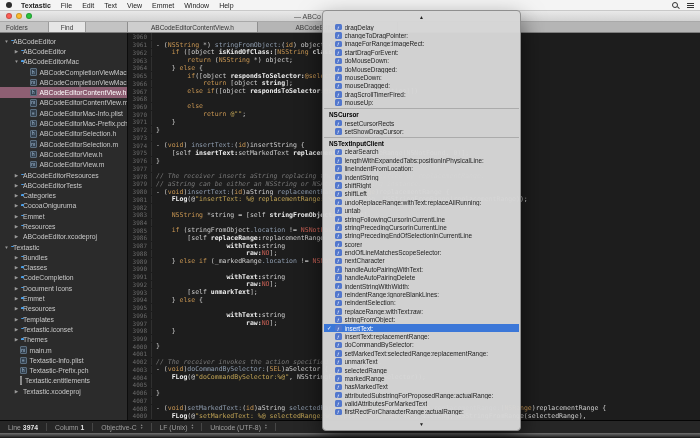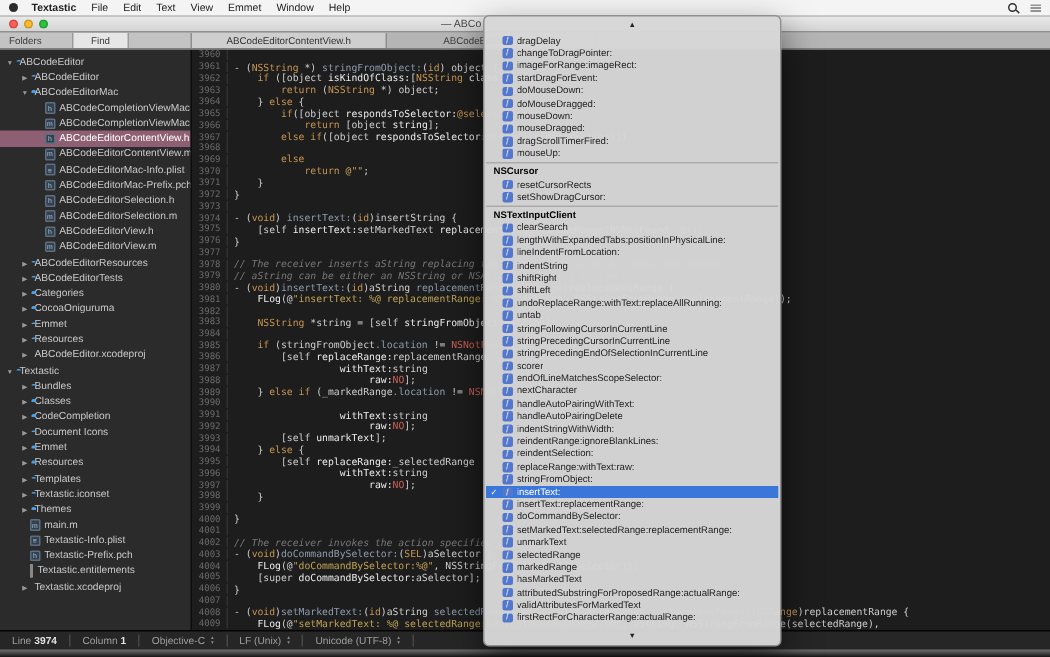--- a/index.html
+++ b/index.html
@@ -64,21 +64,21 @@
   .i-ent { width:6.5px; height:7.5px; background:#d8d8d8; border:0.5px solid #888; border-radius:1px; }
 
   
   .editor { position:absolute; left:128px; top:33px; width:572px; height:387px;
     background:#1d1d1d; overflow:hidden; z-index:1; }
   .cline { height:7.74px; display:flex; align-items:center; white-space:pre;
     font-family:"DejaVu Sans Mono", monospace; font-size:6.5px; }
   .lnum { flex:none; width:24px; text-align:right; color:#6b6b6b; font-size:6px;
     padding-right:4px; border-right:1px solid #303030; }
   .ctext { padding-left:4px; white-space:pre; }
-  .tk-p{color:#cdcdcd} .tk-k{color:#c79552} .tk-m{color:#ececec;font-weight:normal}
+  .tk-p{color:#cdcdcd} .tk-k{color:#c79552} .tk-m{color:#ececec;font-weight:bold}
   .tk-d{color:#8e9cae} .tk-c{color:#787878;font-style:italic} .tk-r{color:#c96055}
   .tk-s{color:#c0a355}
 
   
   .statusbar { position:absolute; left:0; top:420px; width:700px; height:13px;
     background:#262626; border-top:1px solid #050505; display:flex; align-items:center;
     padding-left:8px; font-size:6.8px; color:#9f9f9f; z-index:3; }
   .st-item { display:flex; align-items:center; padding:0 8px; border-right:1px solid #464646;
     height:8px; white-space:nowrap; }
   .st-item:first-child { padding-left:0; }
@@ -385,31 +385,31 @@
       <div class="cline"><span class="lnum">3985</span><span class="ctext"><span class="tk-p">    </span><span class="tk-k">if</span><span class="tk-p"> (stringFromObject</span><span class="tk-d">.location</span><span class="tk-p"> != </span><span class="tk-r">NSNotFound</span><span class="tk-p">) {</span></span></div>
       <div class="cline"><span class="lnum">3986</span><span class="ctext"><span class="tk-p">        [self </span><span class="tk-m">replaceRange:</span><span class="tk-p">replacementRange</span></span></div>
       <div class="cline"><span class="lnum">3987</span><span class="ctext"><span class="tk-p">                  </span><span class="tk-m">withText:</span><span class="tk-p">string</span></span></div>
       <div class="cline"><span class="lnum">3988</span><span class="ctext"><span class="tk-p">                       </span><span class="tk-m">raw:</span><span class="tk-r">NO</span><span class="tk-p">];</span></span></div>
       <div class="cline"><span class="lnum">3989</span><span class="ctext"><span class="tk-p">    } </span><span class="tk-k">else</span><span class="tk-p"> </span><span class="tk-k">if</span><span class="tk-p"> (_markedRange</span><span class="tk-d">.location</span><span class="tk-p"> != </span><span class="tk-r">NSNotFound</span><span class="tk-p">) {</span></span></div>
       <div class="cline"><span class="lnum">3990</span></div>
       <div class="cline"><span class="lnum">3991</span><span class="ctext"><span class="tk-p">                  </span><span class="tk-m">withText:</span><span class="tk-p">string</span></span></div>
       <div class="cline"><span class="lnum">3992</span><span class="ctext"><span class="tk-p">                       </span><span class="tk-m">raw:</span><span class="tk-r">NO</span><span class="tk-p">];</span></span></div>
       <div class="cline"><span class="lnum">3993</span><span class="ctext"><span class="tk-p">        [self </span><span class="tk-m">unmarkText</span><span class="tk-p">];</span></span></div>
       <div class="cline"><span class="lnum">3994</span><span class="ctext"><span class="tk-p">    } </span><span class="tk-k">else</span><span class="tk-p"> {</span></span></div>
-      <div class="cline"><span class="lnum">3995</span><span class="ctext"><span class="tk-p">        [self </span><span class="tk-m">replaceRange:</span><span class="tk-p">_selectedRange</span></span></div>
+      <div class="cline"><span class="lnum">3995</span></div>
       <div class="cline"><span class="lnum">3996</span><span class="ctext"><span class="tk-p">                  </span><span class="tk-m">withText:</span><span class="tk-p">string</span></span></div>
       <div class="cline"><span class="lnum">3997</span><span class="ctext"><span class="tk-p">                       </span><span class="tk-m">raw:</span><span class="tk-r">NO</span><span class="tk-p">];</span></span></div>
       <div class="cline"><span class="lnum">3998</span><span class="ctext"><span class="tk-p">    }</span></span></div>
       <div class="cline"><span class="lnum">3999</span><span class="ctext"></span></div>
       <div class="cline"><span class="lnum">4000</span><span class="ctext"><span class="tk-p">}</span></span></div>
       <div class="cline"><span class="lnum">4001</span><span class="ctext"></span></div>
       <div class="cline"><span class="lnum">4002</span><span class="ctext"><span class="tk-c">// The receiver invokes the action specified by aSelector.</span></span></div>
       <div class="cline"><span class="lnum">4003</span><span class="ctext"><span class="tk-p">- (</span><span class="tk-k">void</span><span class="tk-p">)</span><span class="tk-d">doCommandBySelector:</span><span class="tk-p">(</span><span class="tk-k">SEL</span><span class="tk-p">)aSelector {</span></span></div>
       <div class="cline"><span class="lnum">4004</span><span class="ctext"><span class="tk-p">    </span><span class="tk-m">FLog</span><span class="tk-p">(@</span><span class="tk-s">"doCommandBySelector:%@"</span><span class="tk-p">, NSStringFromSelector(aSelector));</span></span></div>
-      <div class="cline"><span class="lnum">4005</span><span class="ctext"><span class="tk-p">    [super </span><span class="tk-m">doCommandBySelector:</span><span class="tk-p">aSelector];</span></span></div>
+      <div class="cline"><span class="lnum">4005</span></div>
       <div class="cline"><span class="lnum">4006</span><span class="ctext"><span class="tk-p">}</span></span></div>
       <div class="cline"><span class="lnum">4007</span><span class="ctext"></span></div>
       <div class="cline"><span class="lnum">4008</span><span class="ctext"><span class="tk-p">- (</span><span class="tk-k">void</span><span class="tk-p">)</span><span class="tk-d">setMarkedText:</span><span class="tk-p">(</span><span class="tk-k">id</span><span class="tk-p">)aString </span><span class="tk-d">selectedRange:</span><span class="tk-p">(</span><span class="tk-k">NSRange</span><span class="tk-p">)selectedRange </span><span class="tk-d">replacementRange:</span><span class="tk-p">(</span><span class="tk-k">NSRange</span><span class="tk-p">)replacementRange {</span></span></div>
       <div class="cline"><span class="lnum">4009</span><span class="ctext"><span class="tk-p">    </span><span class="tk-m">FLog</span><span class="tk-p">(@</span><span class="tk-s">"setMarkedText: %@ selectedRange:%@ replacementRange:%@"</span><span class="tk-p">, aString, NSStringFromRange(selectedRange),</span></span></div>
     </div>
 
   <div class="statusbar" id="status">
       <div class="st-item">
         <span>Line</span>
         <b>3974</b>

